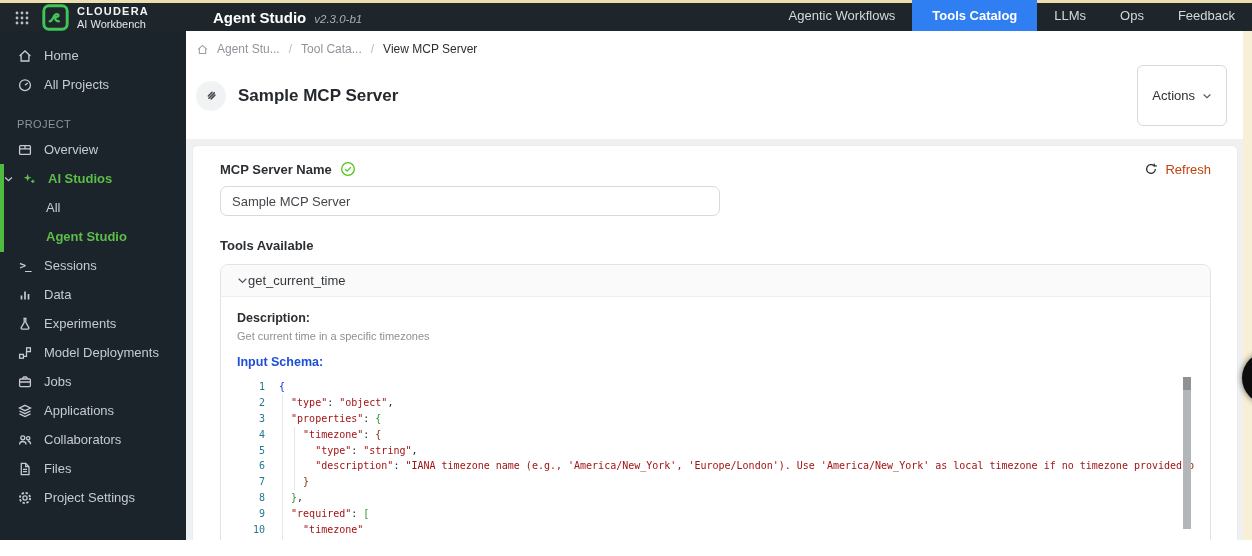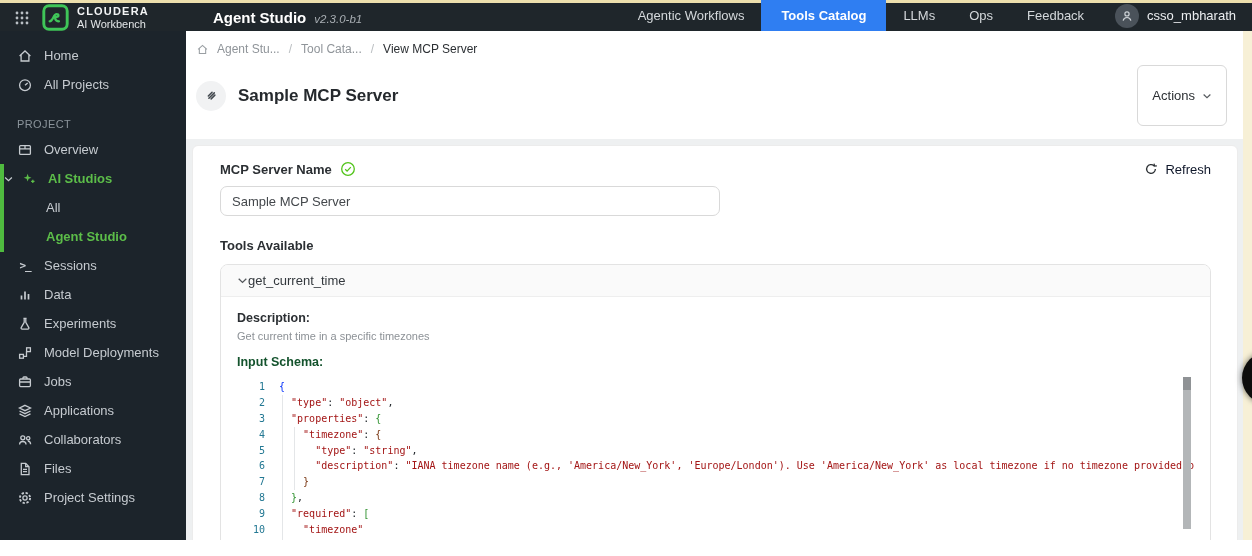--- a/index.html
+++ b/index.html
@@ -52,31 +52,31 @@
   .title-bar { background:#fff; display:flex; align-items:center; padding:7px 16px 13px 10px; }
   .tool-badge { width:30px; height:30px; border-radius:50%; background:#f1f2f3; display:flex; align-items:center; justify-content:center; }
   .page-title { font-size:17px; font-weight:bold; color:#25292d; margin-left:12px; }
   .actions-btn { margin-left:auto; display:flex; align-items:center; gap:7px; background:#fff; border:1px solid #d9d9d9; border-radius:6px; padding:22px 14px; font-size:13px; color:#2b2f33; cursor:pointer; font-family:inherit; }
 
   .content-area { flex:1; padding:6px 5px 0 6px; overflow:hidden; }
   .card { background:#fff; border:1px solid #ececec; border-radius:6px 6px 0 0; height:560px; padding:15px 26px 0 27px; }
 
   .name-row { display:flex; align-items:center; }
   .field-label { font-size:13px; font-weight:bold; color:#2b2f33; display:flex; align-items:center; gap:8px; }
-  .refresh-btn { margin-left:auto; display:flex; align-items:center; gap:7px; font-size:13px; color:#0f172a; background:none; border:none; cursor:pointer; font-family:inherit; }
+  .refresh-btn { margin-left:auto; display:flex; align-items:center; gap:7px; font-size:13px; color:#c2410c; background:none; border:none; cursor:pointer; font-family:inherit; }
   .name-input { margin-top:9px; width:500px; height:30px; border:1px solid #d9d9d9; border-radius:7px; padding:0 11px; font-size:13px; color:#44484c; font-family:inherit; outline:none; display:block; }
   .tools-label { margin-top:22px; font-size:13px; font-weight:bold; color:#2b2f33; }
 
   .panel { border:1px solid #e3e3e3; border-radius:8px; margin-top:11px; overflow:hidden; background:#fff; }
   .panel-header { background:#fafafa; padding:8px 16px; display:flex; align-items:center; font-size:13px; color:#33383d; cursor:pointer; }
   .panel.expanded .panel-header { border-bottom:1px solid #eee; }
   .panel-body { padding:14px 16px 12px; }
   .desc-label { font-size:12.5px; font-weight:bold; color:#2b2f33; }
   .desc-text { margin-top:5px; font-size:11px; color:#8c9196; }
-  .schema-label { margin-top:13px; font-size:12.5px; font-weight:bold; color:#14532d; }
+  .schema-label { margin-top:13px; font-size:12.5px; font-weight:bold; color:#1d4ed8; }
 
   .code-block { position:relative; margin-top:8px; height:196px; overflow:hidden; padding-top:2px; }
   .code-line { display:flex; height:15.9px; line-height:15.9px; font-family:"DejaVu Sans Mono", monospace; font-size:10px; white-space:pre; }
   .ln { flex:0 0 42px; text-align:right; padding-right:14px; color:#237893; }
   .lc { white-space:pre; }
   .tok-s { color:#a31515; }
   .tok-p { color:#24292e; }
   .tok-br1 { color:#0431fa; }
   .tok-br2 { color:#319331; }
   .tok-br3 { color:#7b3814; }
@@ -122,29 +122,20 @@
         <span class="app-title">Agent Studio</span>
         <span class="app-version">v2.3.0-b1</span>
       </div>
     </div>
     <nav class="header-nav">
       <a class="nav-item">Agentic Workflows</a>
       <a class="nav-item active">Tools Catalog</a>
       <a class="nav-item">LLMs</a>
       <a class="nav-item">Ops</a>
       <a class="nav-item">Feedback</a>
-      <div class="user-chip">
-        <span class="avatar">
-          <svg width="14" height="14" viewBox="0 0 16 16" fill="none" stroke="#cfd4d8" stroke-width="1.4">
-              <circle cx="8" cy="5.6" r="2.4"></circle>
-              <path d="M3.6 13.2c.5-2.3 2.3-3.5 4.4-3.5s3.9 1.2 4.4 3.5"></path>
-            </svg>
-        </span>
-        <span class="user-name">csso_mbharath</span>
-      </div>
     </nav>
   </header>
 
   <div class="body-row">
 
     <aside class="sidebar">
       <div class="accent-bar"></div>
 
       <div class="side-item">
         <span class="ic">

